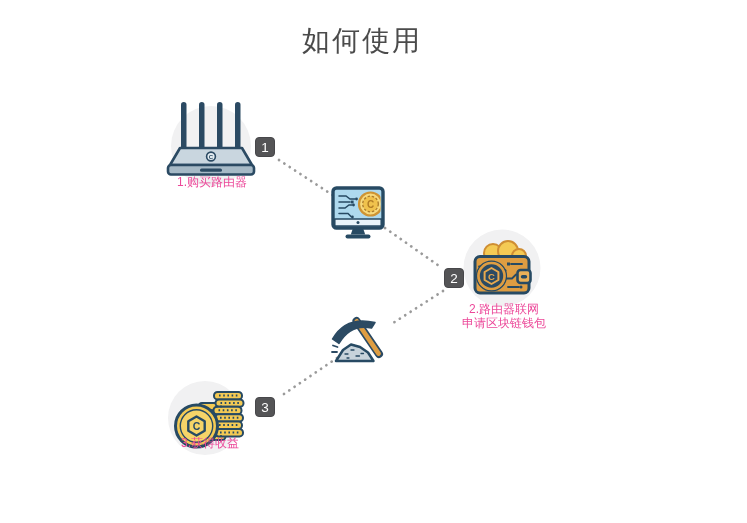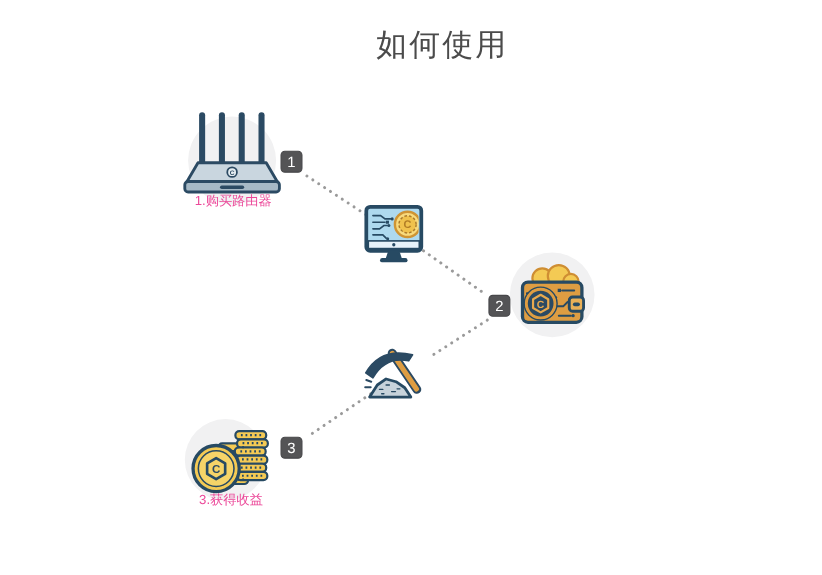--- a/index.html
+++ b/index.html
@@ -1,21 +1,21 @@
 <!DOCTYPE html>
 <html><head>
 <meta charset="utf-8">
 <style>
   html,body{margin:0;padding:0;background:#fff;}
   .stage{
     position:relative;width:747px;height:523px;background:#ffffff;
     font-family:"Liberation Sans","DejaVu Sans",sans-serif;overflow:hidden;
   }
   .title{
-    position:absolute;left:262px;top:24px;width:200px;text-align:right;
+    position:absolute;left:262px;top:24px;width:200px;text-align:center;
     font-size:28px;font-weight:400;color:#4b4b4b;letter-spacing:2px;line-height:34px;
   }
   .connector-lines{position:absolute;left:0;top:0;z-index:1;}
   .icon{position:absolute;z-index:2;}
   .badge{
     position:absolute;z-index:3;width:20px;height:20px;box-sizing:border-box;
     background:#545456;border:1px solid #47474a;border-radius:4px;
     color:#ffffff;font-size:13.5px;font-weight:400;
     display:flex;align-items:center;justify-content:center;
   }
@@ -121,20 +121,24 @@
     <circle cx="29.5" cy="48" r="14.8" fill="none" stroke="#274a63" stroke-width="1.6"></circle>
     <circle cx="29.5" cy="48" r="13" fill="#2b4a63" stroke="#de9d42" stroke-width="2.6"></circle>
     <polygon points="29.5,40 36.4,44 36.4,52 29.5,56 22.6,52 22.6,44" fill="none" stroke="#e8a94e" stroke-width="2" stroke-linejoin="round"></polygon>
     <text x="29.5" y="51.6" font-size="9.5" font-weight="bold" fill="#e8a94e" text-anchor="middle">C</text>
   </svg>
 
   <div class="badge" style="left:444px;top:268px">
     <span>2</span>
   </div>
 
+  <div class="step-label" style="left:444px;top:302px">
+    <span>2.路由器联网</span>
+    <span>申请区块链钱包</span>
+  </div>
 
   <svg class="icon" style="left:330px;top:312px" width="56" height="54" viewBox="0 0 56 54">
     <path d="M6,49 L13,38 L21,32.5 L30,35 L38,40.5 L43.5,49 Z" fill="#c7d3db" stroke="#274a63" stroke-width="2.5" stroke-linejoin="round"></path>
     <path d="M15,42 h3 M21,38 h3 M26,44 h3.5 M17,46 h2 M31,41.5 h2.5" stroke="#274a63" stroke-width="1.3" stroke-linecap="round" fill="none"></path>
     <line x1="26.5" y1="9" x2="49" y2="42" stroke="#2b4a63" stroke-width="8" stroke-linecap="round"></line>
     <line x1="26.7" y1="9.3" x2="48.6" y2="41.6" stroke="#de9d42" stroke-width="4.6" stroke-linecap="round"></line>
     <path d="M2.5,27 Q16,3.5 45,10.5 L41.5,16 Q20.5,11.5 9,31.5 Z" fill="#2b4a63" stroke="#2b4a63" stroke-width="1.5" stroke-linejoin="round"></path>
     <path d="M3,33.5 l4.5,1.5 M2,40 h5" stroke="#2b4a63" stroke-width="1.8" stroke-linecap="round" fill="none"></path>
   </svg>
 
@@ -166,17 +170,17 @@
     <circle cx="29.5" cy="47" r="21" fill="#f4ca54" stroke="#274a63" stroke-width="3"></circle>
     <circle cx="29.5" cy="47" r="16.2" fill="#f6d468" stroke="#274a63" stroke-width="1.4"></circle>
     <polygon points="29.5,37.5 37.7,42.25 37.7,51.75 29.5,56.5 21.3,51.75 21.3,42.25" fill="none" stroke="#274a63" stroke-width="2.4" stroke-linejoin="round"></polygon>
     <text x="29.5" y="50.8" font-size="10.5" font-weight="bold" fill="#2b4a63" text-anchor="middle">C</text>
   </svg>
 
   <div class="badge" style="left:255px;top:397px">
     <span>3</span>
   </div>
 
-  <div class="step-label" style="left:150px;top:447px">
+  <div class="step-label" style="left:150px;top:436px">
     <span>3.获得收益</span>
   </div>
 
 </div>
 
 </body></html>

